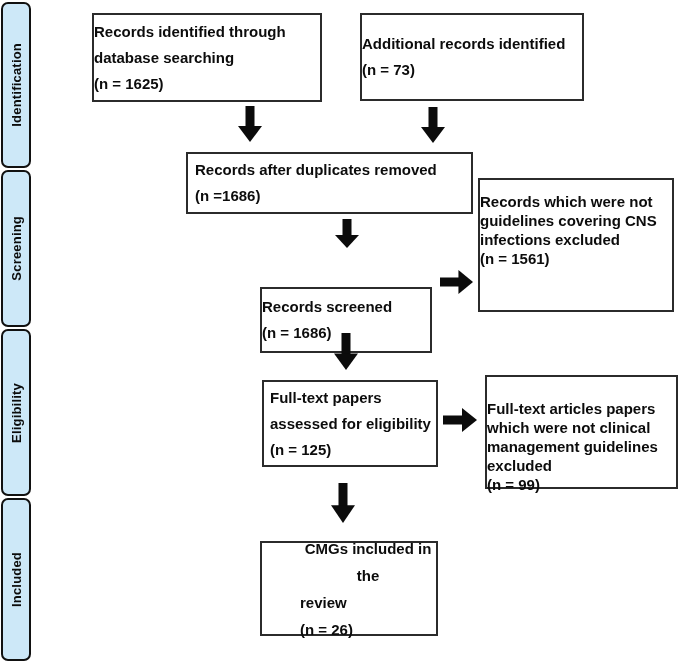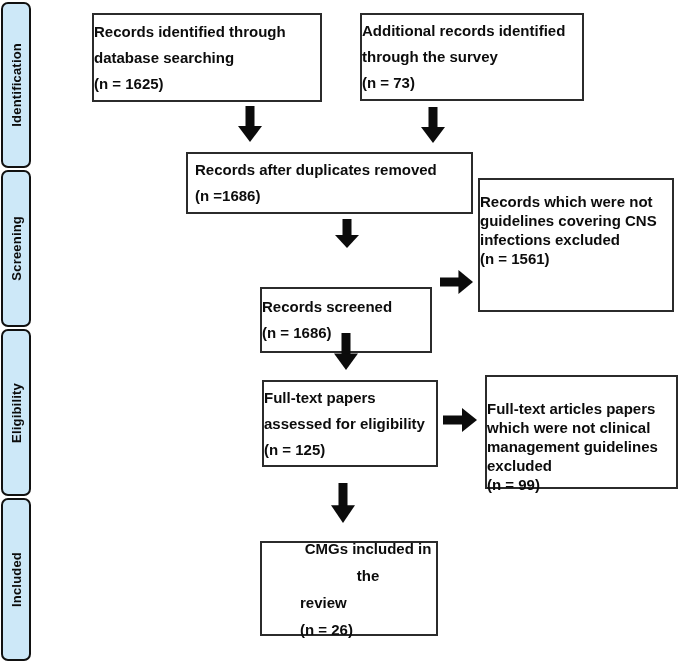--- a/index.html
+++ b/index.html
@@ -60,21 +60,21 @@
     font-weight: bold;
     font-size: 15px;
     line-height: 26px;
   }
   .box.tight { line-height: 19px; justify-content: flex-start; }
   #box-identified-db     { left: 92px;  top: 13px;  width: 230px; height: 89px; }
   #box-identified-survey { left: 360px; top: 13px;  width: 224px; height: 88px; }
   #box-duplicates        { left: 186px; top: 152px; width: 287px; height: 62px; padding-left: 7px; }
   #box-screened          { left: 260px; top: 251px; width: 172px; height: 66px; margin-top: 36px; }
   #box-excluded-screen   { left: 478px; top: 178px; width: 196px; height: 134px; padding-top: 12px; }
-  #box-fulltext          { left: 262px; top: 380px; width: 176px; height: 87px; }
+  #box-fulltext          { left: 262px; top: 380px; width: 176px; height: 87px; padding-left: 6px; }
   #box-excluded-fulltext { left: 485px; top: 375px; width: 193px; height: 114px; padding-top: 22px; }
   #box-included          { left: 260px; top: 541px; width: 178px; height: 95px; line-height: 27px; padding-left: 38px; }
 
   
   .arrow { position: absolute; color: var(--arrow); }
   .arrow svg { display: block; width: 100%; height: 100%; }
   #arrow-1 { left: 237px; top: 106px; width: 26px; height: 36px; }
   #arrow-2 { left: 420px; top: 107px; width: 26px; height: 36px; }
   #arrow-3 { left: 334px; top: 219px; width: 26px; height: 29px; }
   #arrow-4 { left: 333px; top: 333px; width: 26px; height: 37px; }
@@ -101,21 +101,20 @@
   </div>
 
   <div class="box" id="box-identified-db">
     <div>Records identified through</div>
     <div>database searching</div>
     <div>(n = 1625)</div>
   </div>
 
   <div class="box" id="box-identified-survey">
     <div>Additional records identified</div>
-    <div>through the survey</div>
     <div>(n = 73)</div>
   </div>
 
   <div class="box" id="box-duplicates">
     <div>Records after duplicates removed</div>
     <div>(n =1686)</div>
   </div>
 
   <div class="box" id="box-screened">
     <div>Records screened</div>

